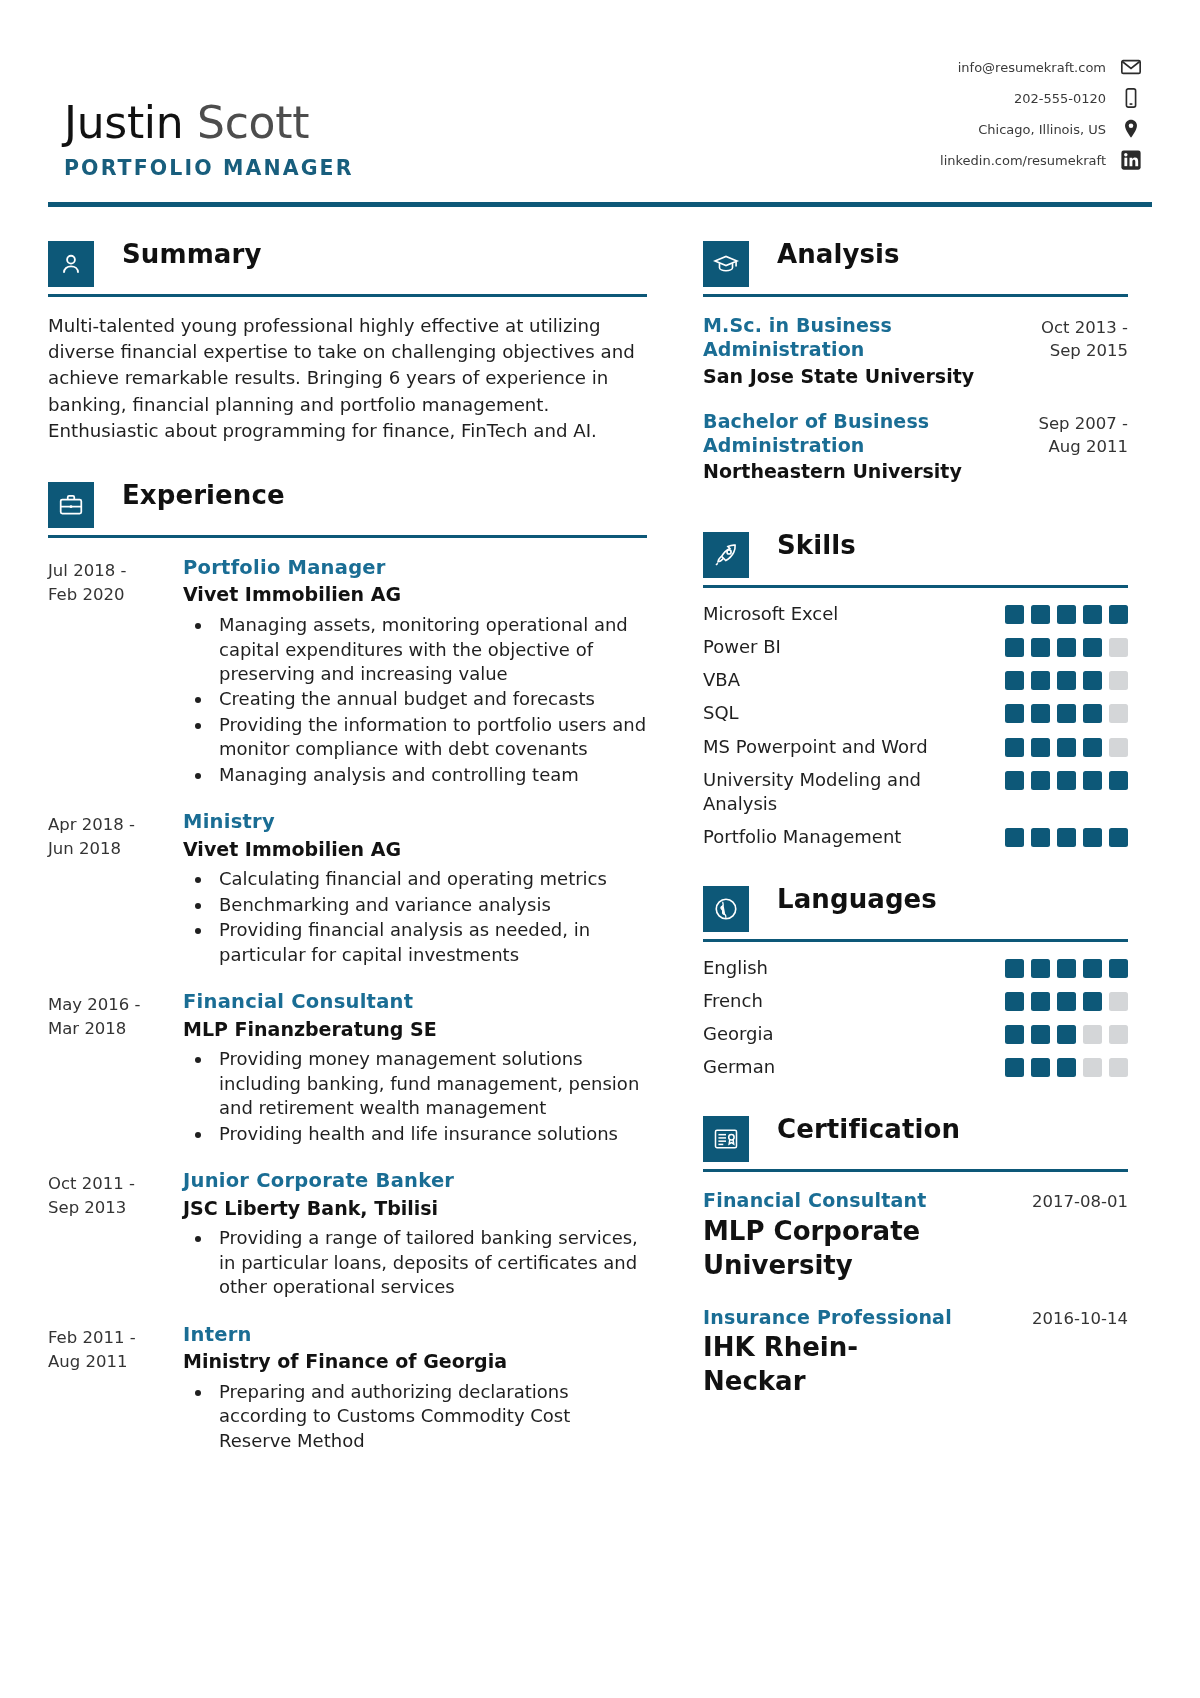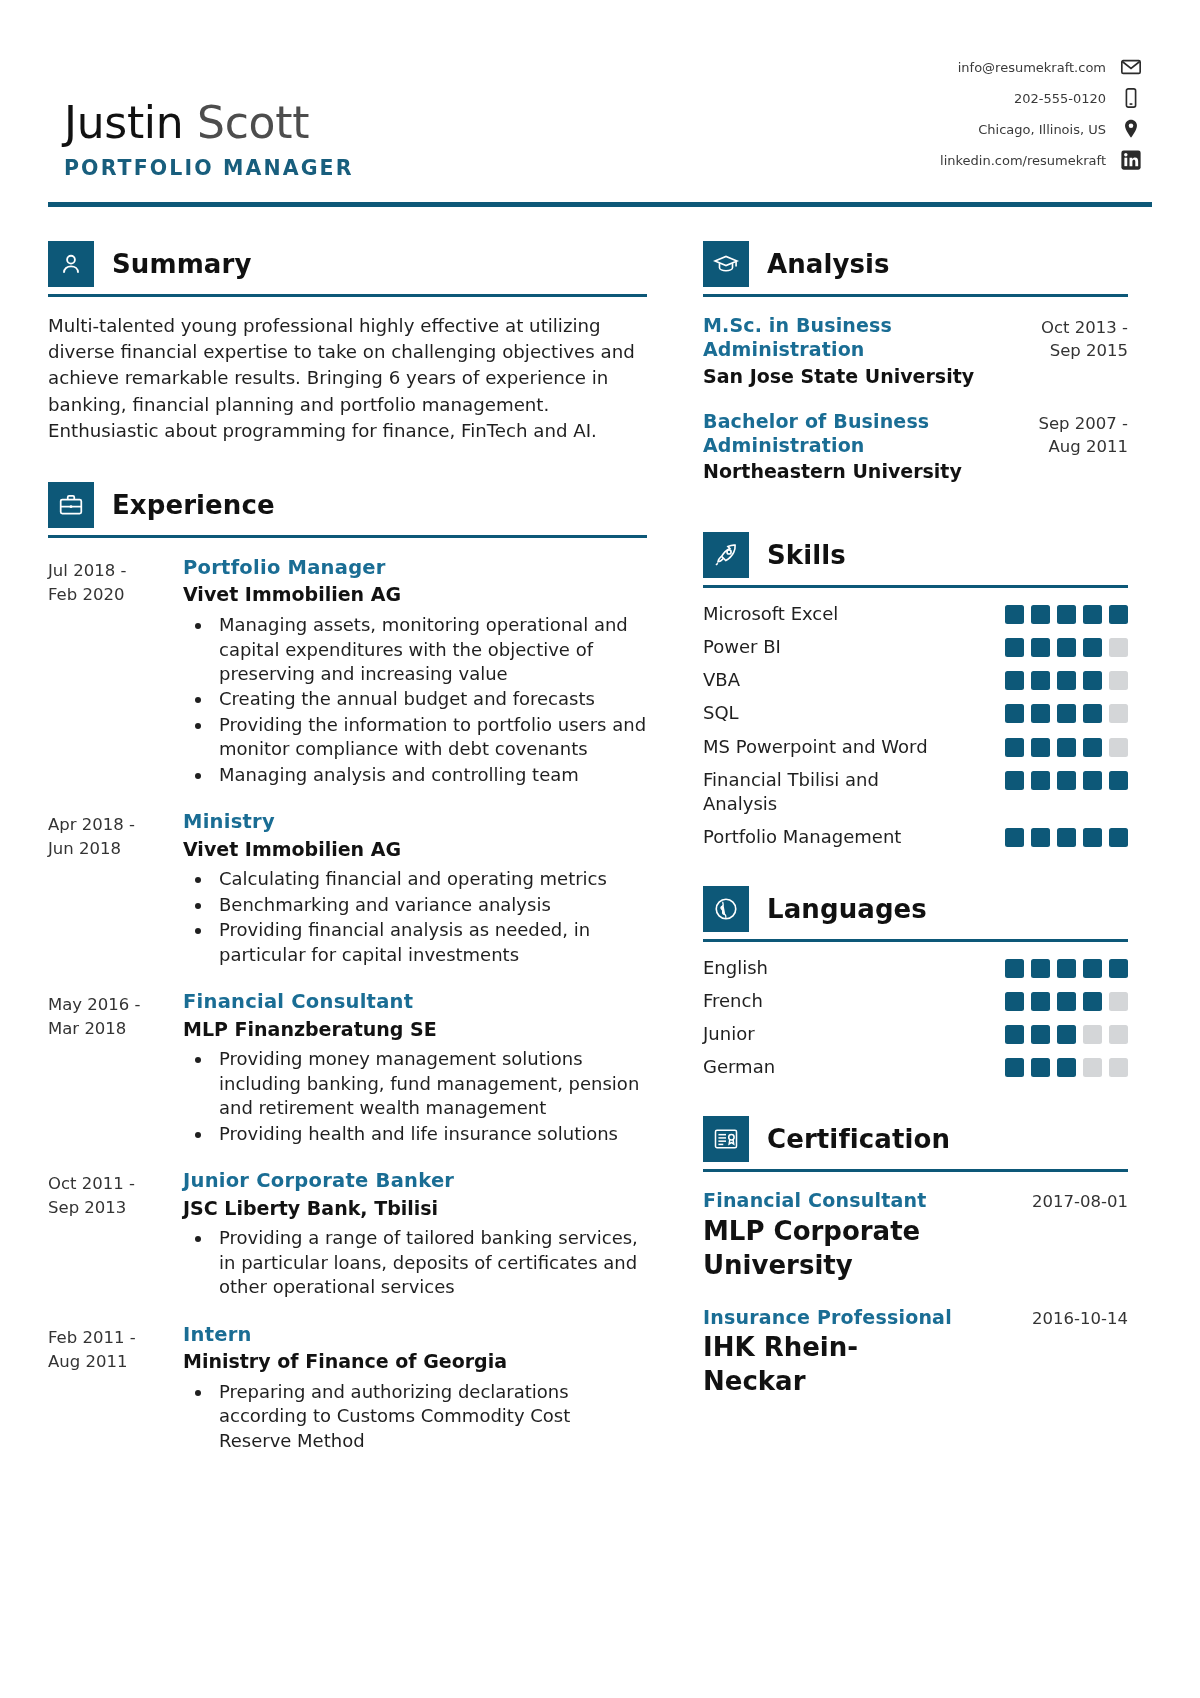--- a/index.html
+++ b/index.html
@@ -86,22 +86,21 @@
     padding-top: 34px;
   }
   .col-left  { width: 625px; padding-right: 26px; }
   .col-right { width: 455px; padding-left: 30px; }
 
   
   .section { margin-bottom: 4px; }
 
   .sec-head {
     display: flex;
-    align-items: center;
-    gap: 18px;
+    gap: 28px;
     padding-bottom: 0;
   }
   .sec-badge {
     width: 46px; height: 46px;
     flex: 0 0 46px;
     background: #0d5878;
     display: flex;
     align-items: center;
     justify-content: center;
   }
@@ -513,21 +512,21 @@
       <span class="rate-label">MS Powerpoint and Word</span>
       <span class="rate-boxes">
                 <span class="box on"></span>
                 <span class="box on"></span>
                 <span class="box on"></span>
                 <span class="box on"></span>
                 <span class="box "></span>
               </span>
     </div>
             <div class="rate-row">
-      <span class="rate-label">Financial Tbilisi and Analysis</span>
+      <span class="rate-label">University Modeling and Analysis</span>
       <span class="rate-boxes">
                 <span class="box on"></span>
                 <span class="box on"></span>
                 <span class="box on"></span>
                 <span class="box on"></span>
                 <span class="box on"></span>
               </span>
     </div>
             <div class="rate-row">
       <span class="rate-label">Portfolio Management</span>
@@ -570,21 +569,21 @@
       <span class="rate-label">French</span>
       <span class="rate-boxes">
                 <span class="box on"></span>
                 <span class="box on"></span>
                 <span class="box on"></span>
                 <span class="box on"></span>
                 <span class="box "></span>
               </span>
     </div>
             <div class="rate-row">
-      <span class="rate-label">Junior</span>
+      <span class="rate-label">Georgia</span>
       <span class="rate-boxes">
                 <span class="box on"></span>
                 <span class="box on"></span>
                 <span class="box on"></span>
                 <span class="box "></span>
                 <span class="box "></span>
               </span>
     </div>
             <div class="rate-row">
       <span class="rate-label">German</span>

